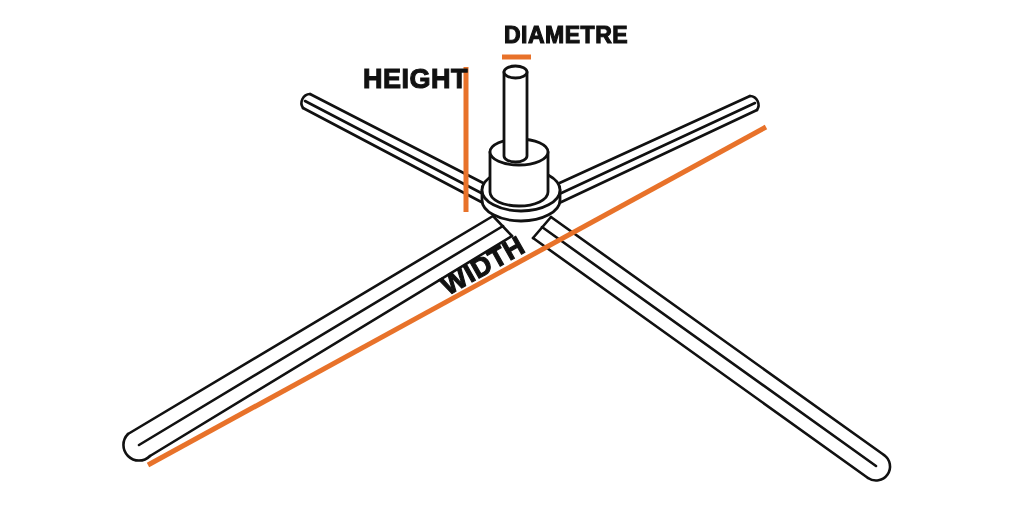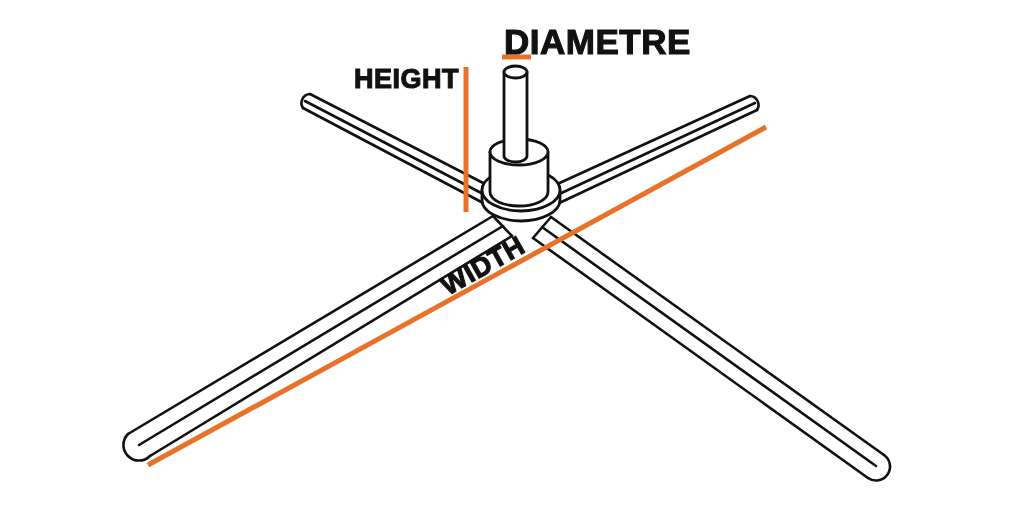--- a/index.html
+++ b/index.html
@@ -14,22 +14,22 @@
   .lbl{
     position:absolute;
     font-family:"Liberation Sans",sans-serif;
     font-weight:bold;
     color:#111111;
     letter-spacing:0.5px;
     white-space:nowrap;
     -webkit-text-stroke:1.1px #111111;
     transform-origin:left bottom;
   }
-  #lbl-height{left:354px;top:64px;font-size:27px;}
-  #lbl-diametre{left:504px;top:22px;font-size:35px;}
+  #lbl-height{left:363px;top:64px;font-size:27px;}
+  #lbl-diametre{left:504px;top:22px;font-size:23px;}
   #lbl-width{
     left:436px;top:275px;font-size:27px;
     transform:rotate(-29.5deg);
     transform-origin:left top;
   }
 </style>
 </head>
 <body style="background: rgb(255, 255, 255);">
 
 <div id="stage">

